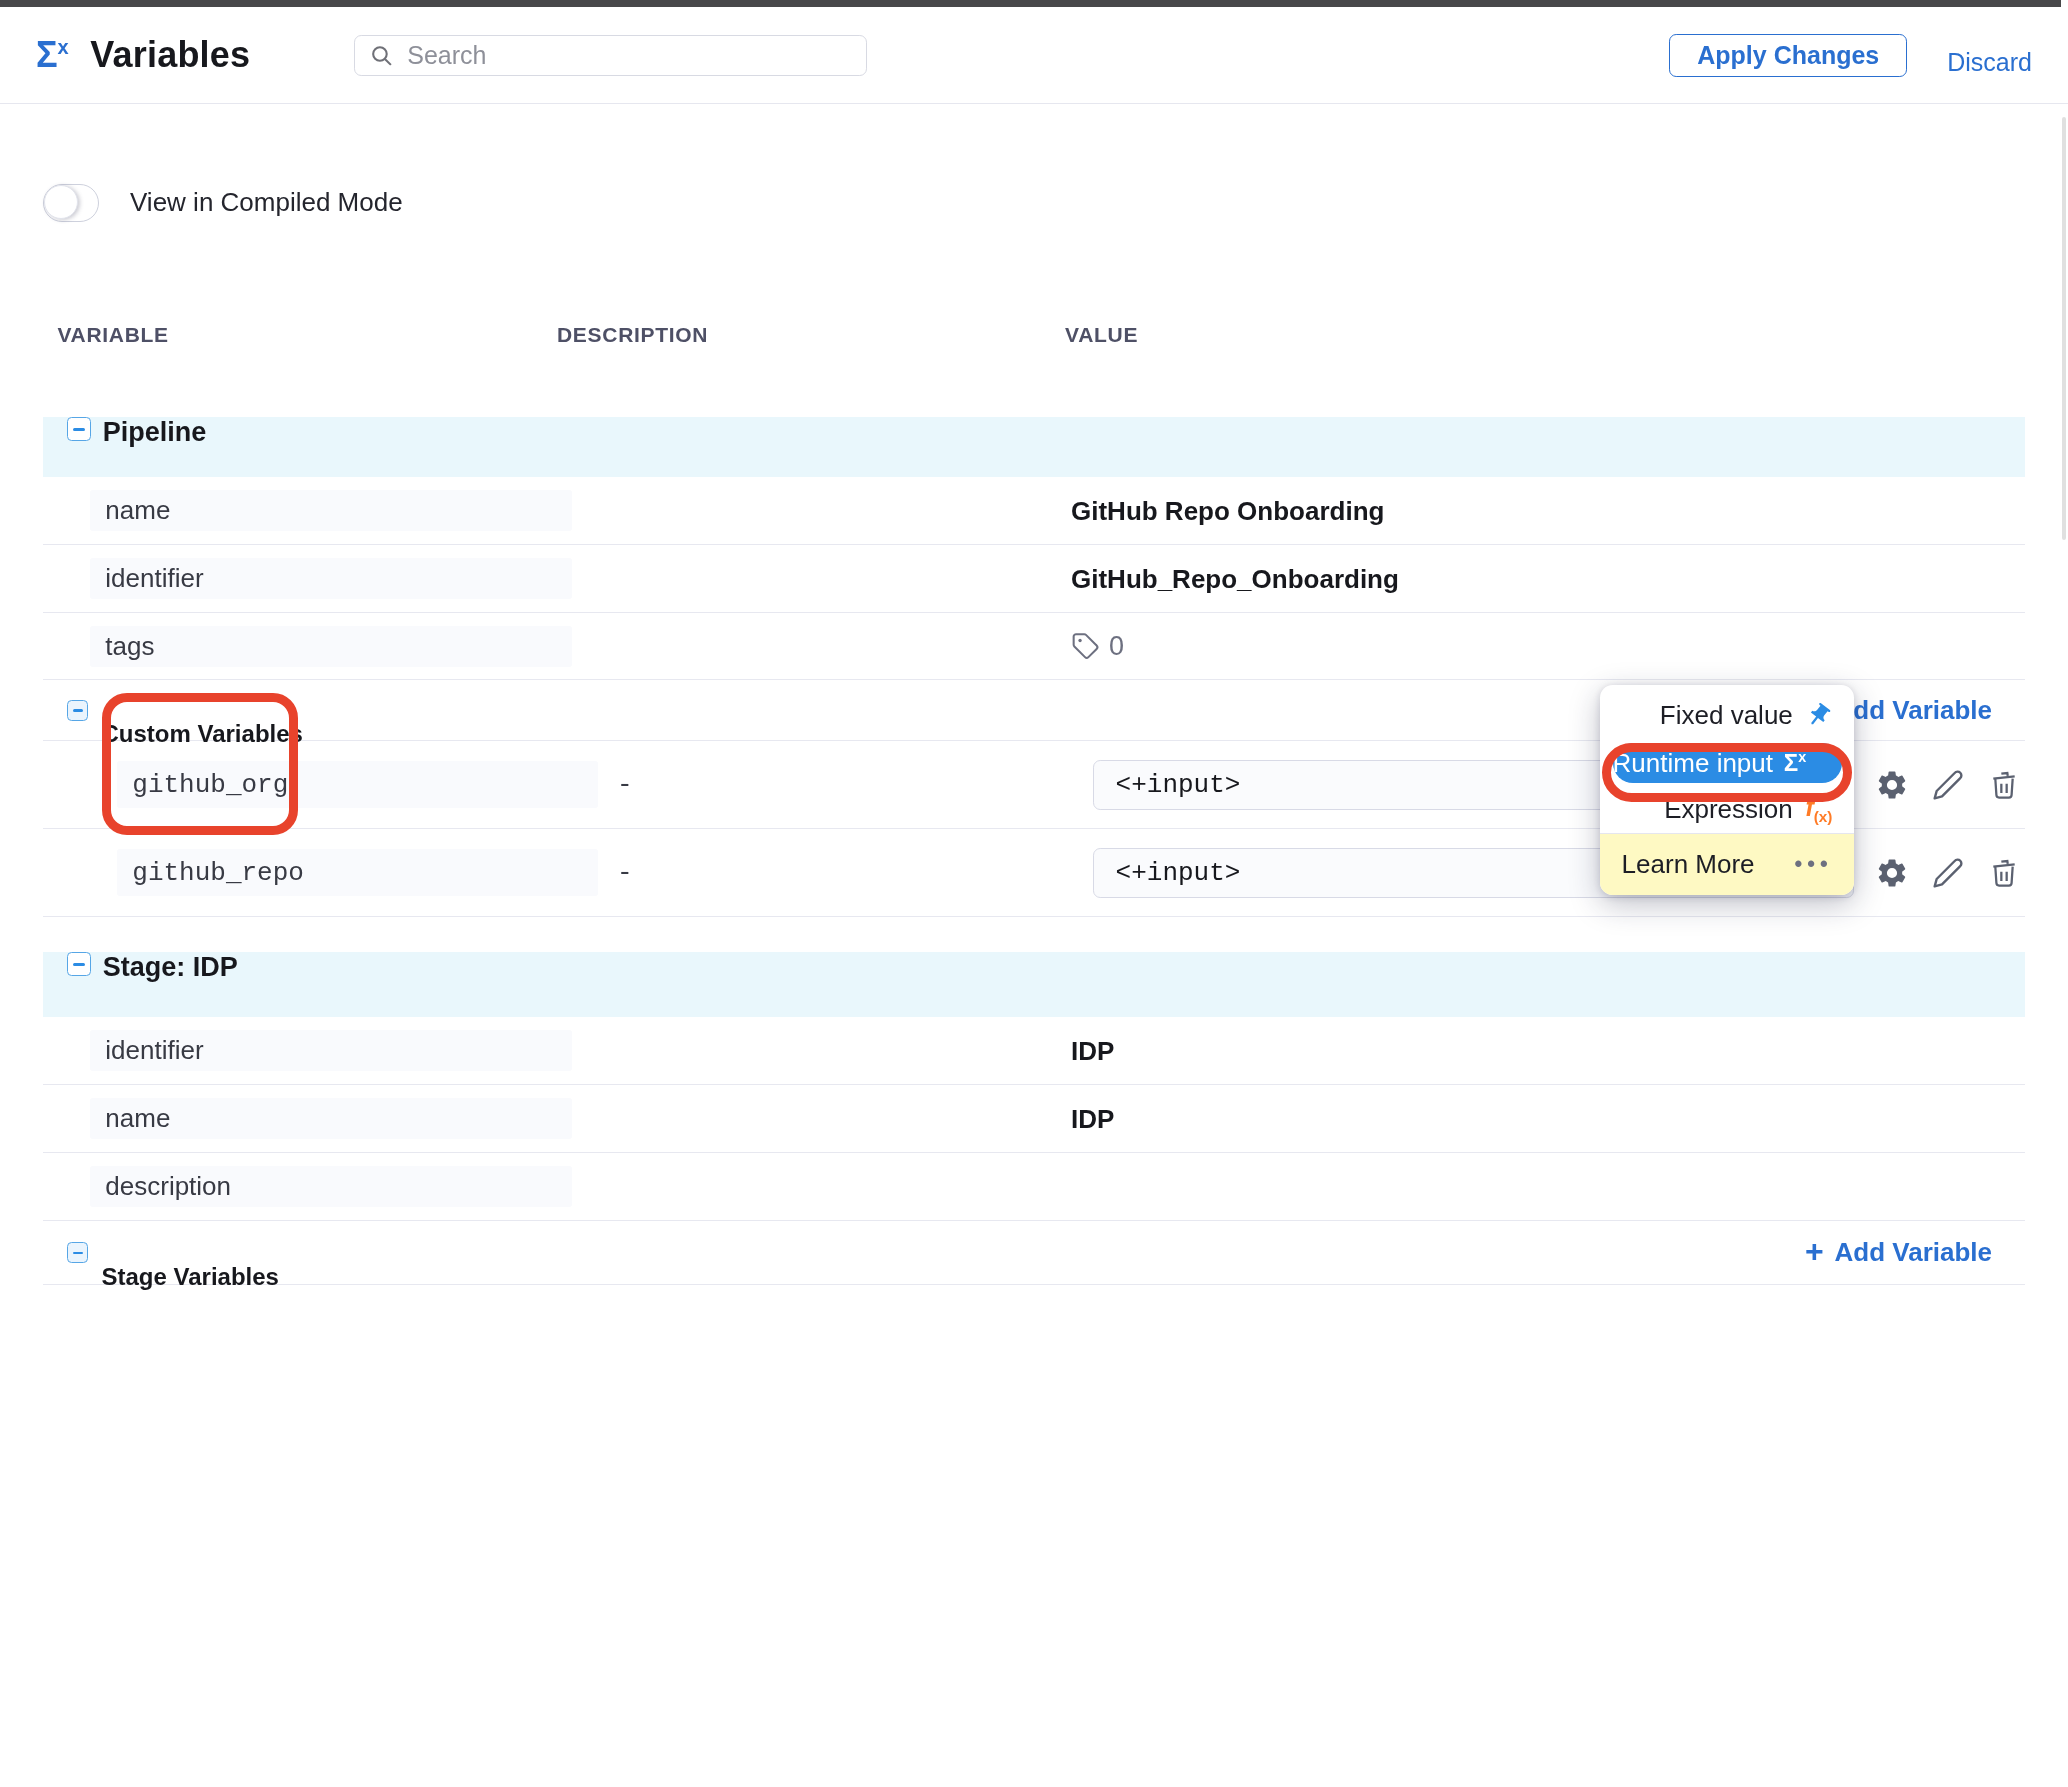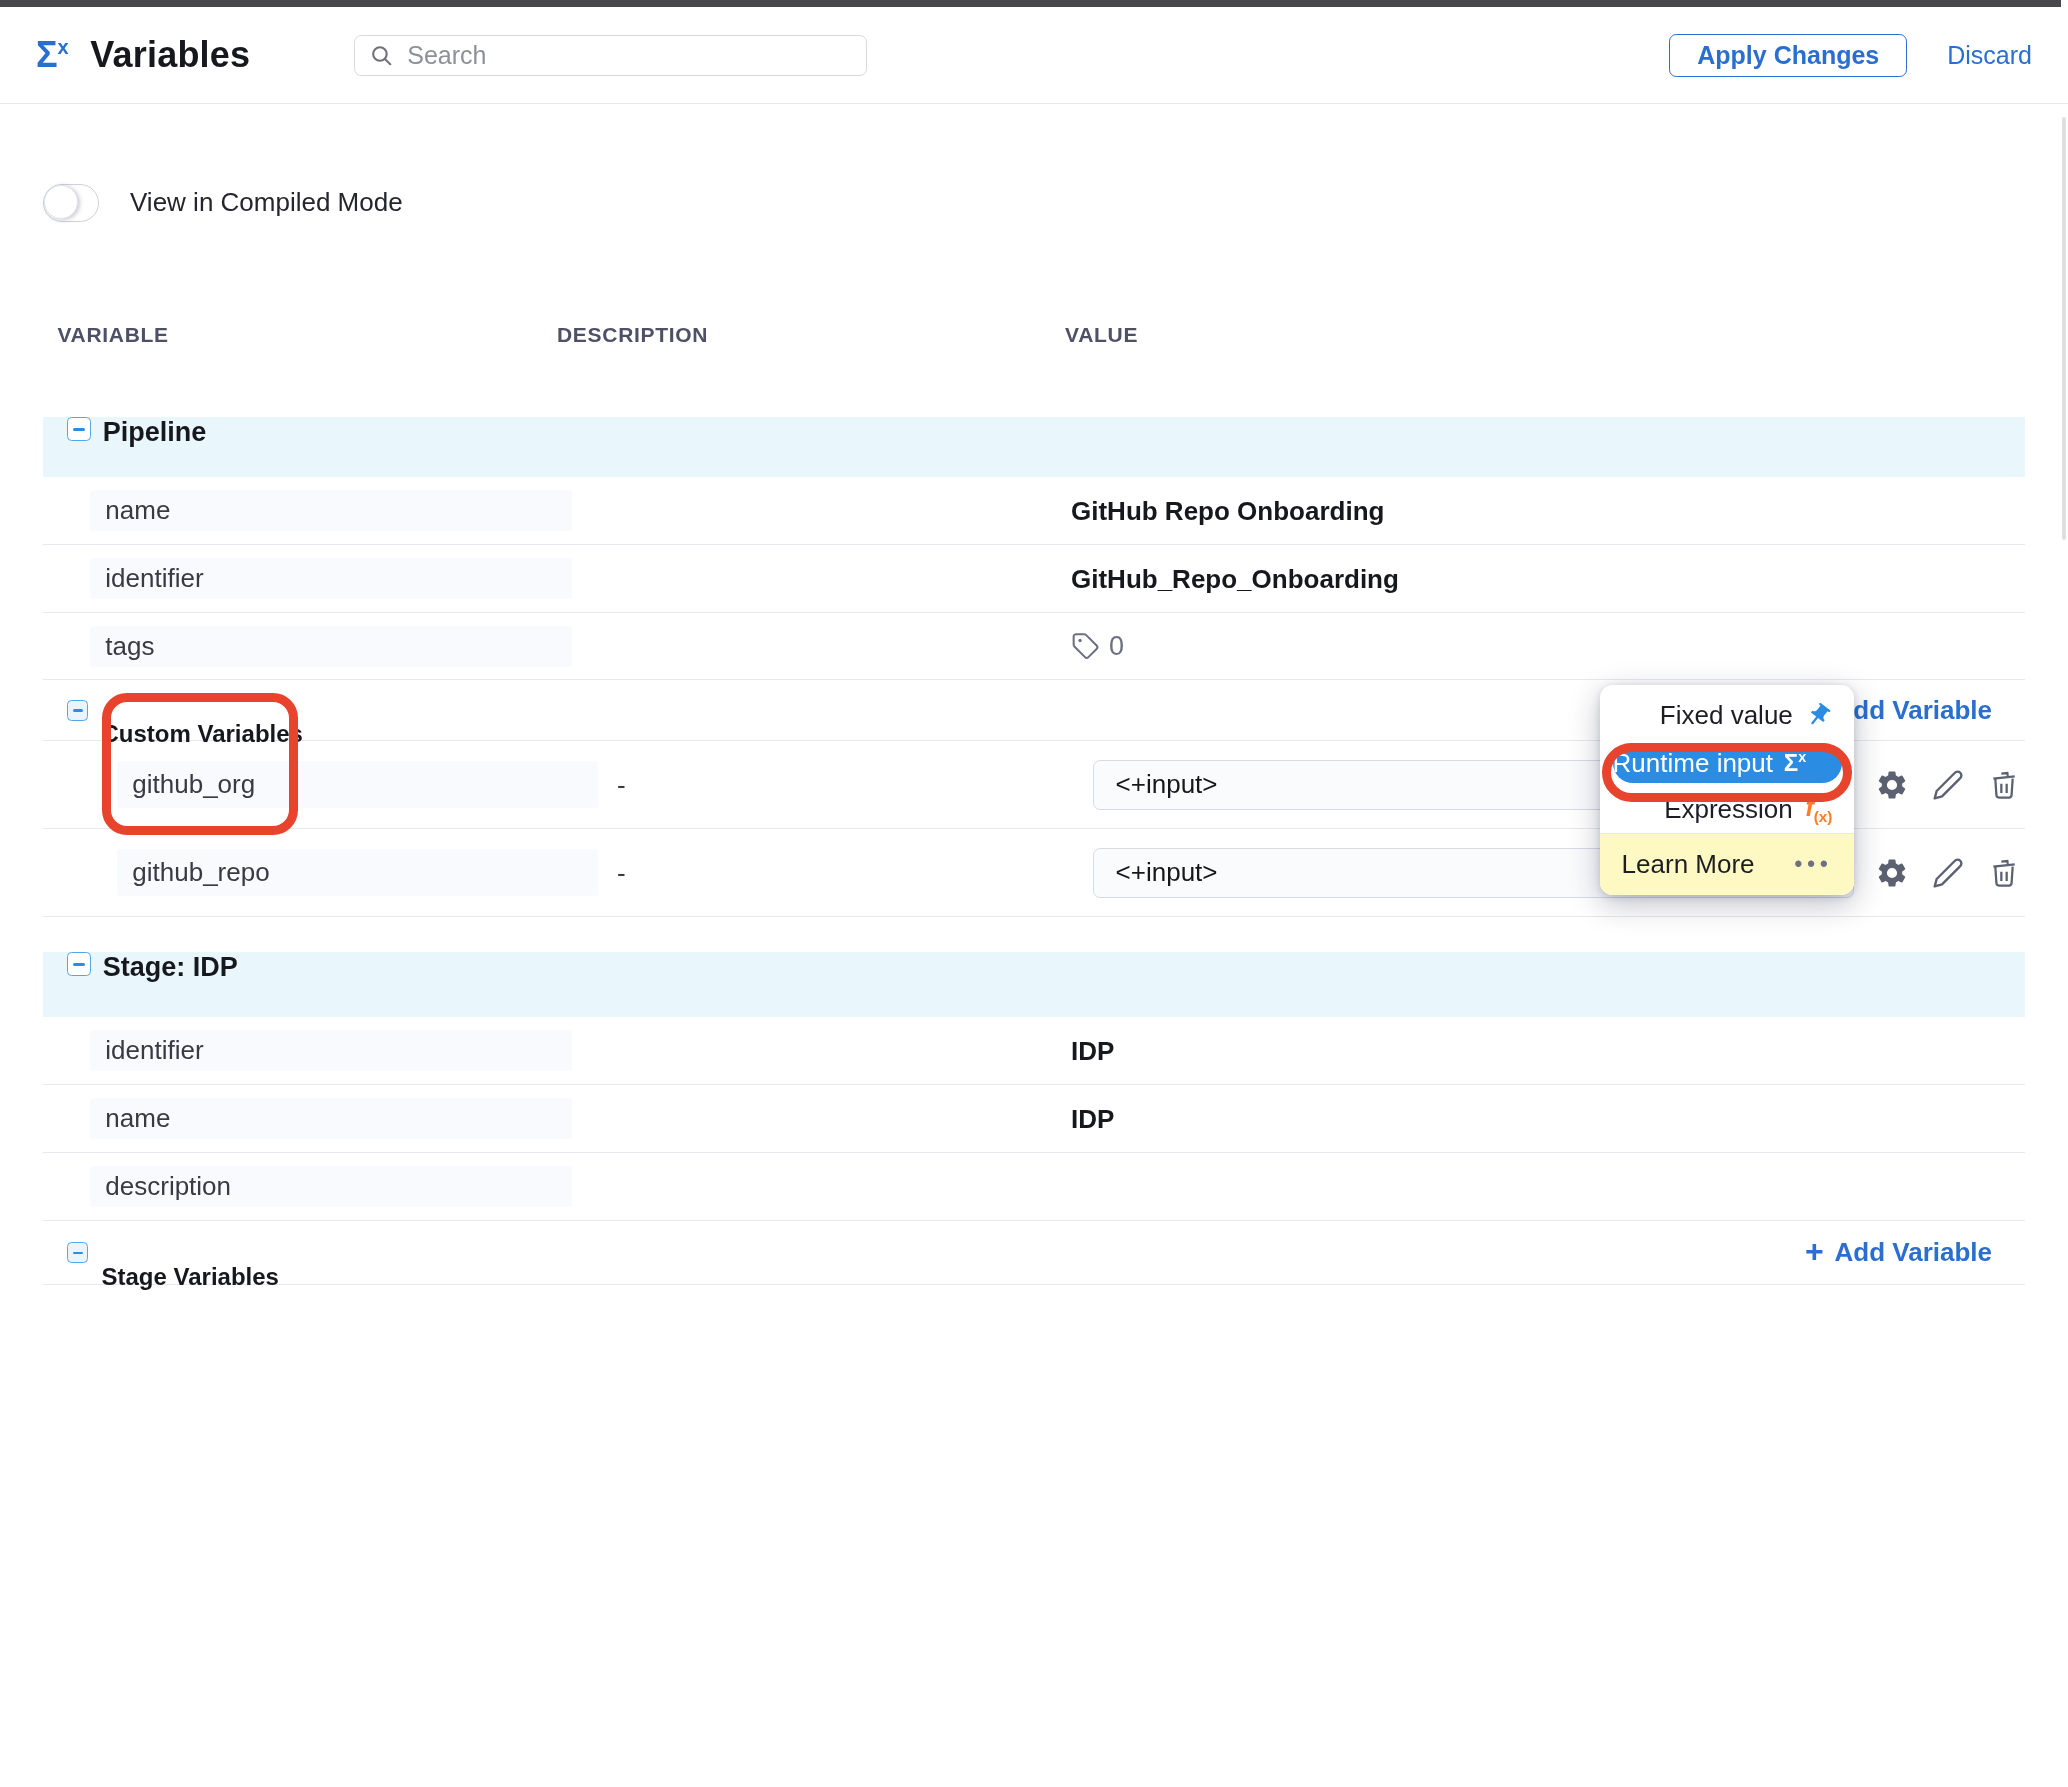--- a/index.html
+++ b/index.html
@@ -13,21 +13,21 @@
 
   
   .app-header { position:absolute; top:7.2px; left:0; width:100%; height:97px; display:flex; align-items:center; padding:0 36px; border-bottom:1.8px solid #e6e7ef; background:#fff; }
   .sigma-badge { font-size:36px; font-weight:700; color:#2a6fd0; line-height:1; margin-right:21.6px; }
   .sigma-badge sup { font-size:20px; font-weight:700; }
   .page-title { font-size:36px; font-weight:700; color:#17181d; letter-spacing:0.2px; }
   .search-wrap { position:relative; margin-left:104px; }
   .search-input { width:513px; height:41px; border:1.8px solid #d8dae3; border-radius:7.2px; background:#fff; padding:0 14.4px 0 52px; font-size:25px; color:#17181d; font-family:"Liberation Sans",sans-serif; outline:none; }
   .search-input::placeholder { color:#8e9099; }
   .search-icon { position:absolute; left:14.4px; top:8px; width:25px; height:25px; }
-  .header-actions { margin-left:auto; display:flex; align-items:center; gap:40px;padding-left:45px; }
+  .header-actions { margin-left:auto; display:flex; align-items:flex-end; gap:40px;padding-left:45px; }
   .btn-apply { height:43px; padding:0 27px; border:1.8px solid #2a6fd0; border-radius:7.2px; background:#fff; color:#2a6fd0; font-size:25px; font-weight:600; font-family:"Liberation Sans",sans-serif; cursor:pointer; }
   .link-discard { color:#2a6fd0; font-size:25px; font-weight:500; cursor:pointer; }
 
   
   .toggle-row { position:absolute; top:180px; left:43px; display:flex; align-items:center; gap:31px; height:45px; }
   .toggle { position:relative; width:56px; height:38px; border:1.8px solid #ced1dd; background:#fff; border-radius:20px; cursor:pointer; }
   .toggle .knob { position:absolute; left:0px; top:0px; width:34px; height:34px; border-radius:50%; background:#fff; border:0.9px solid #e2e4ec; box-shadow:1.8px 0.9px 4.5px rgba(60,60,90,.28); }
   .toggle-label { font-size:26px; color:#24252d; }
 
   
@@ -51,21 +51,21 @@
   .chip { margin-left:47px; width:482px; height:41px; background:#f9fafd; border-radius:2.7px; display:flex; align-items:center; padding-left:15.3px; font-size:26px; color:#383a44; }
   .cell-value { position:absolute; left:1028px; top:50%; transform:translateY(-50%); font-size:26px; font-weight:600; color:#17181d; }
   .cell-value.tags { display:flex; align-items:center; gap:9px; font-weight:400; color:#6d7080; font-size:27px; }
 
   .subsection-row { height:61px; display:flex; align-items:center; border-bottom:1.8px solid #e7e8f0; }
   .subsection-row.stagevars { height:64px; border-top:0; }
   .subsection-title { margin-left:13.5px; font-size:24px; font-weight:700; color:#17181d;margin-top:48px; }
   .add-variable { position:absolute; right:33px; top:50%; transform:translateY(-50%); display:flex; align-items:center; gap:10.8px; color:#2a6fd0; font-size:26px; font-weight:600; cursor:pointer; }
   .add-variable .plus { font-size:32px; font-weight:700; line-height:1; position:relative; top:-1.8px; }
 
-  .var-row { height:88px; display:flex; align-items:center; border-bottom:1.8px solid #e7e8f0; }
+  .var-row { height:88px; display:flex; align-items:center; border-bottom:1.8px solid #e7e8f0;font-family:Liberation Mono, monospace; }
   .var-chip { margin-left:74px; width:481px; height:47px; background:#f9fafd; border-radius:2.7px; display:flex; align-items:center; padding-left:15.3px; font-size:26px; color:#383a44; }
   .var-dash { position:absolute; left:574px; top:50%; transform:translateY(-50%); font-size:26px; color:#383a44; }
   .input-box { position:absolute; left:1050px; top:50%; transform:translateY(-50%); width:761px; height:50px; background:#fafbfd; border:1.8px solid #d8dae6; border-radius:7.2px; display:flex; align-items:center; padding-left:21.6px; font-size:26px; color:#17181d; cursor:text; }
   .row-icons { position:absolute; right:5.4px; top:50%; transform:translateY(-50%); display:flex; align-items:center; gap:23.4px; }
   .row-icons svg { display:block; cursor:pointer; }
 
   
   .menu { position:absolute; left:1600px; top:685px; width:254px; height:210px; background:#fff; border-radius:12.6px; box-shadow:0 9px 31px rgba(25,30,60,.28), 0 1.8px 7.2px rgba(25,30,60,.15); z-index:20; }
   .menu-item { height:47px; display:flex; align-items:center; justify-content:flex-end; gap:12.6px; padding-right:21.6px; font-size:26px; color:#1d1e25; cursor:pointer; }
   .menu-item.first { margin-top:7.2px; }

